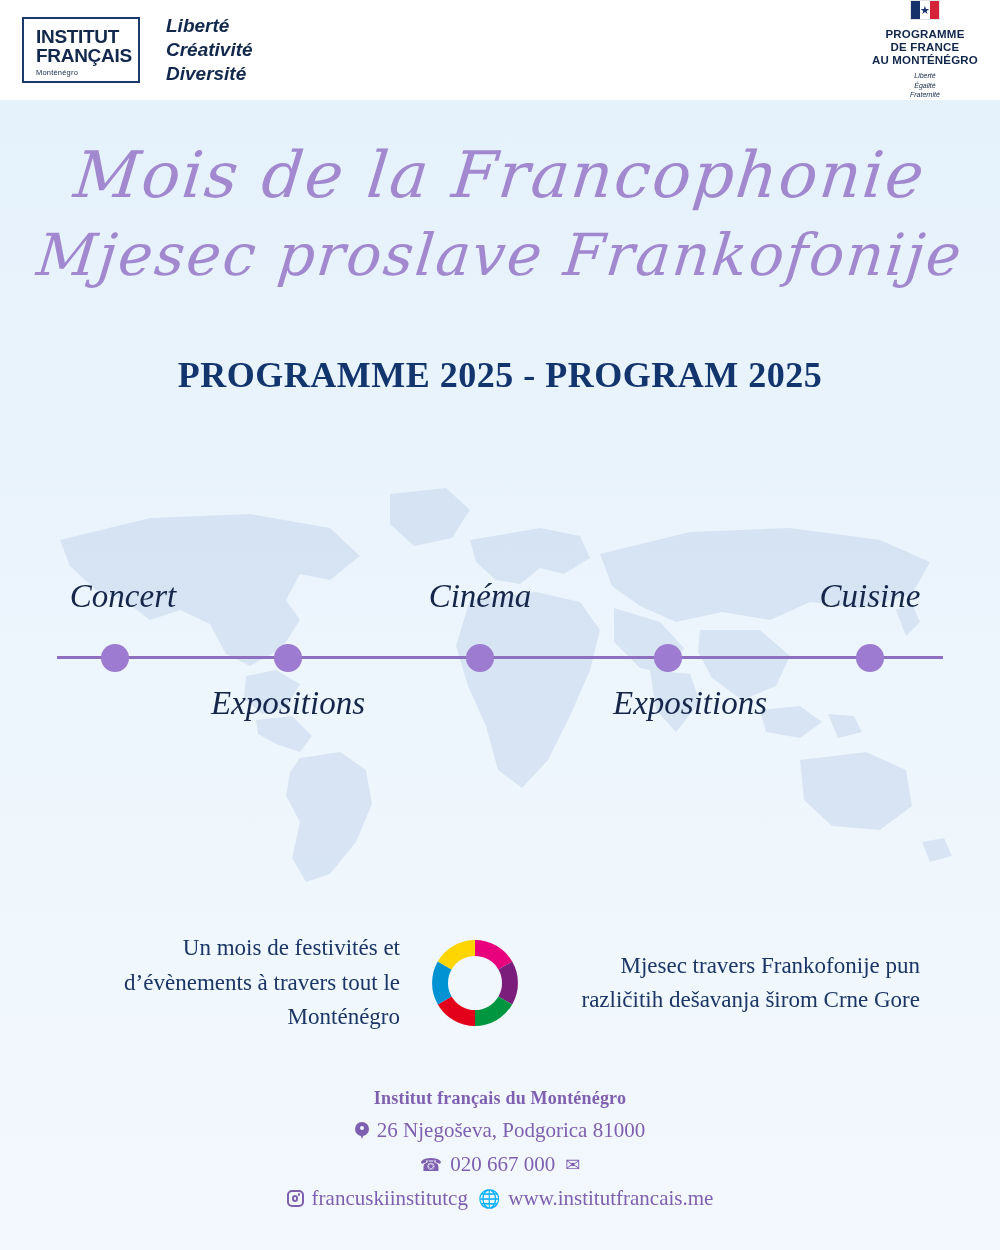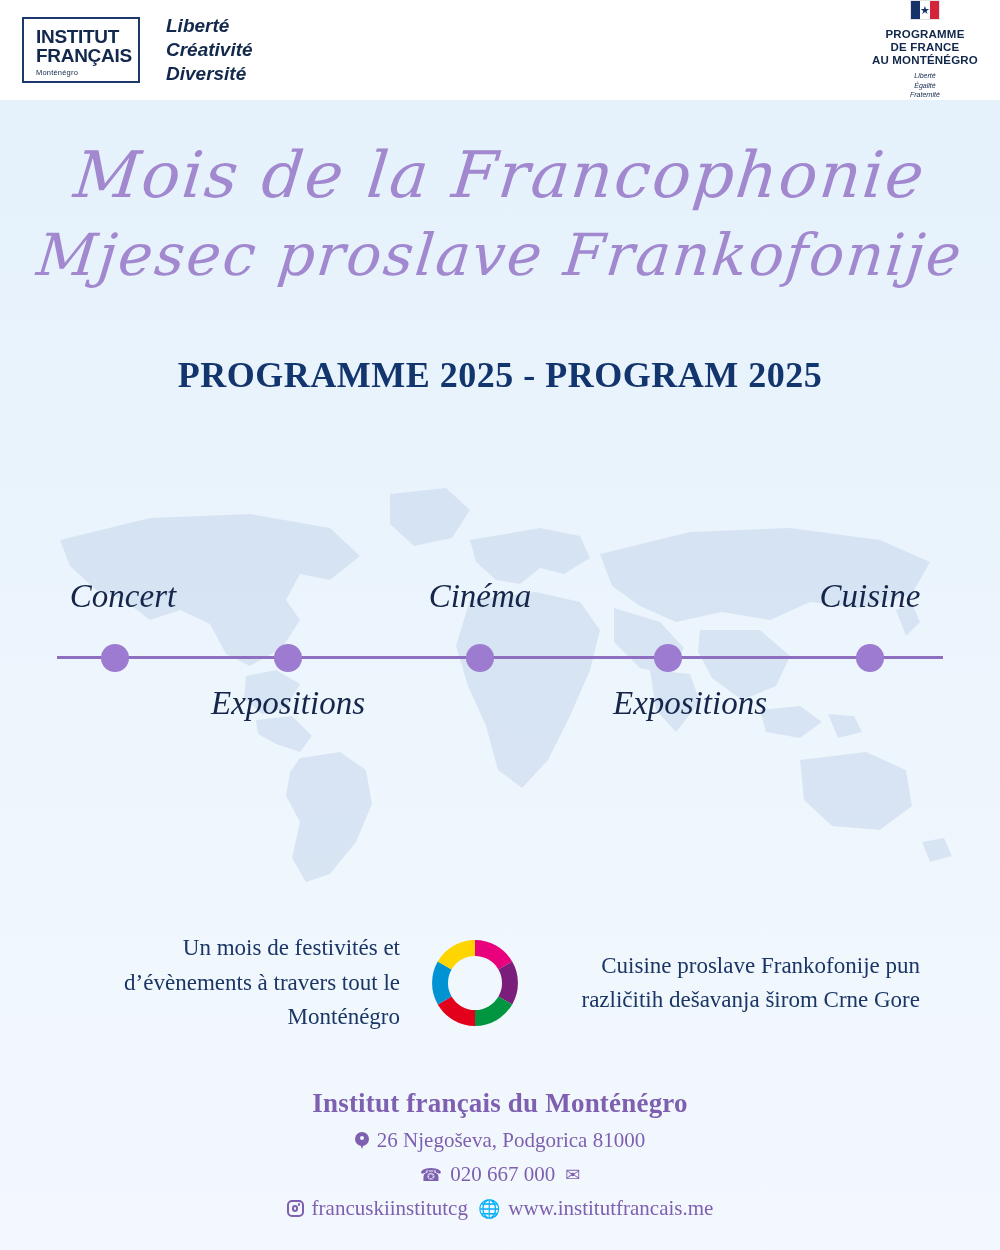--- a/index.html
+++ b/index.html
@@ -221,21 +221,21 @@
     position: absolute;
     left: 0;
     top: 1088px;
     width: 1000px;
     text-align: center;
     color: #8a6ab8;
     font-family: "Liberation Serif", serif;
   }
   .contact .org {
     font-weight: bold;
-    font-size: 27px;
+    font-size: 18px;
     color: #7e5fb0;
     letter-spacing: 0.2px;
   }
   .contact .row {
     margin-top: 9px;
     font-size: 21px;
     color: #7e5fb0;
     display: flex;
     align-items: center;
     justify-content: center;
@@ -405,21 +405,21 @@
       <g fill="none" stroke-width="15">
         <circle cx="50" cy="50" r="33" stroke="#e8007d" stroke-dasharray="34.5 172.6" stroke-dashoffset="0" transform="rotate(-90 50 50)"></circle>
         <circle cx="50" cy="50" r="33" stroke="#7b1d7a" stroke-dasharray="34.5 172.6" stroke-dashoffset="-34.5" transform="rotate(-90 50 50)"></circle>
         <circle cx="50" cy="50" r="33" stroke="#00963f" stroke-dasharray="34.5 172.6" stroke-dashoffset="-69" transform="rotate(-90 50 50)"></circle>
         <circle cx="50" cy="50" r="33" stroke="#e2001a" stroke-dasharray="34.5 172.6" stroke-dashoffset="-103.5" transform="rotate(-90 50 50)"></circle>
         <circle cx="50" cy="50" r="33" stroke="#0093d3" stroke-dasharray="34.5 172.6" stroke-dashoffset="-138" transform="rotate(-90 50 50)"></circle>
         <circle cx="50" cy="50" r="33" stroke="#ffd500" stroke-dasharray="34.5 172.6" stroke-dashoffset="-172.5" transform="rotate(-90 50 50)"></circle>
       </g>
     </svg>
 
-    <p class="right">Cuisine proslave Frankofonije pun različitih dešavanja širom Crne Gore</p>
+    <p class="right">Mjesec travers Frankofonije pun različitih dešavanja širom Crne Gore</p>
   </div>
 
   <div class="contact">
     <div class="org">Institut français du Monténégro</div>
 
     <div class="row">
       <span class="grp">
         <span class="pin-icon">
             <span class="pin-dot"></span>
           </span>

